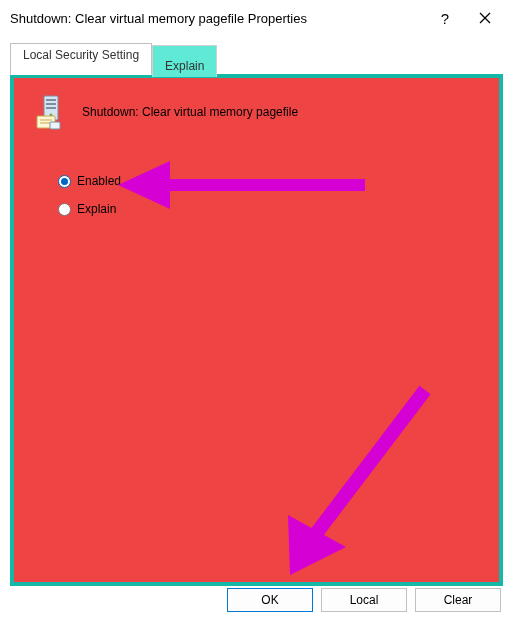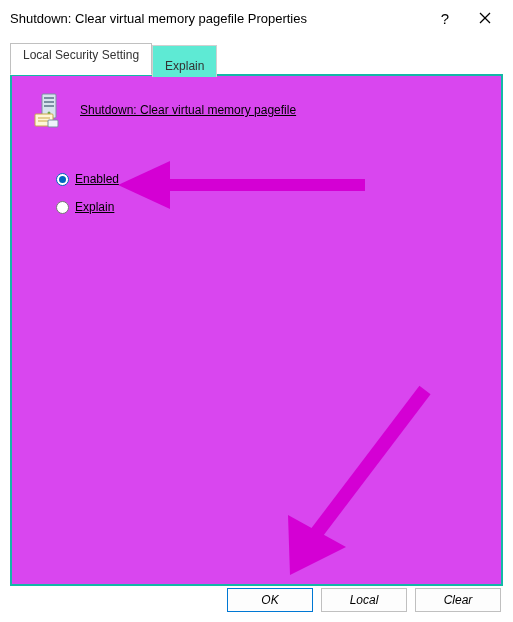--- a/index.html
+++ b/index.html
@@ -64,26 +64,25 @@
     border-bottom: 1px solid #fff;
     z-index: 3;
   }
   .tab.inactive {
     background: #5eead4;
     top: 3px;
     padding-top: 13px;
     padding-bottom: 4px;
   }
   .tabpanel {
-    border: 2px solid #14b8a6;
-    background: #d946ef;
+    border: 4px solid #14b8a6;
+    background: #ef4444;
     height: calc(100% - 22px);
     padding: 16px 20px;
     position: relative;
-    text-decoration: underline;
   }
   .policy-head {
     display: flex;
     align-items: center;
     gap: 14px;
     margin-bottom: 44px;
   }
   .policy-icon {
     width: 34px;
     height: 36px;
@@ -129,21 +128,20 @@
   .btn {
     min-width: 86px;
     height: 24px;
     border: 1px solid #c0c0c0;
     background: #fdfdfd;
     font-size: 12px;
     display: flex;
     align-items: center;
     justify-content: center;
     color: #000;
-    font-style: italic;
   }
   .btn.default {
     border: 1px solid #0078d4;
   }
   
   .arrow-overlay {
     position: absolute;
     pointer-events: none;
     z-index: 50;
   }

